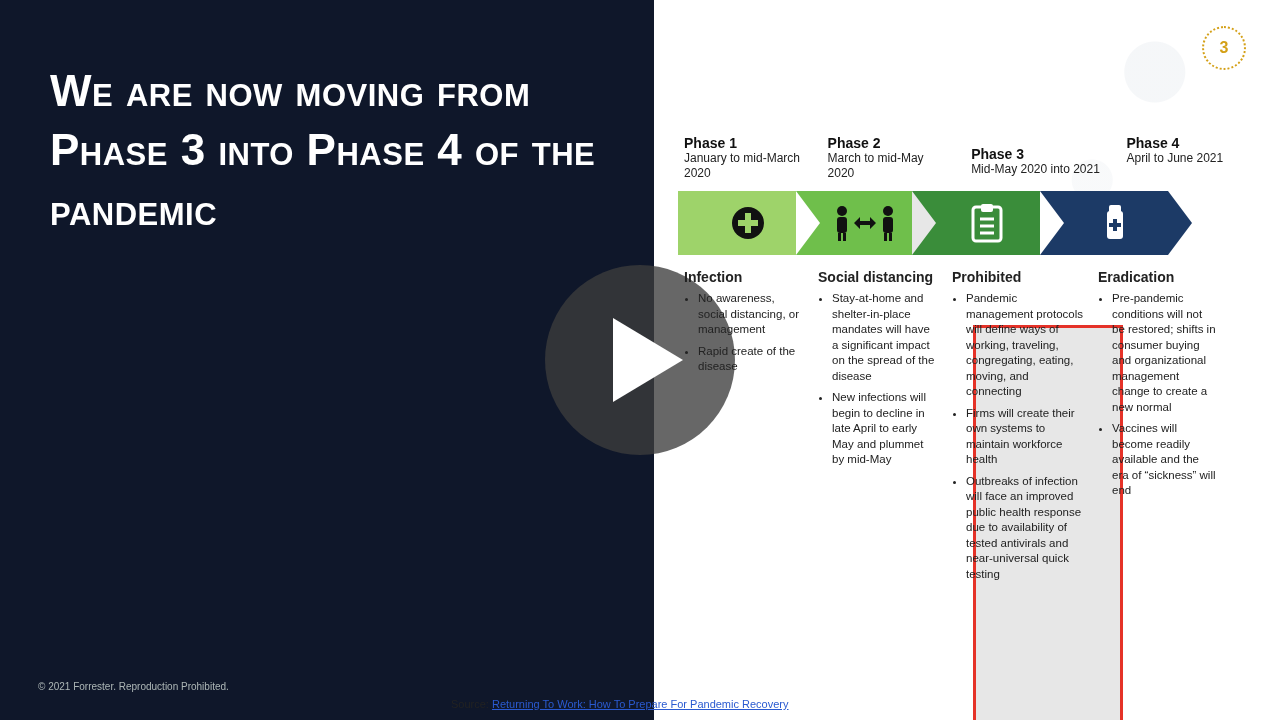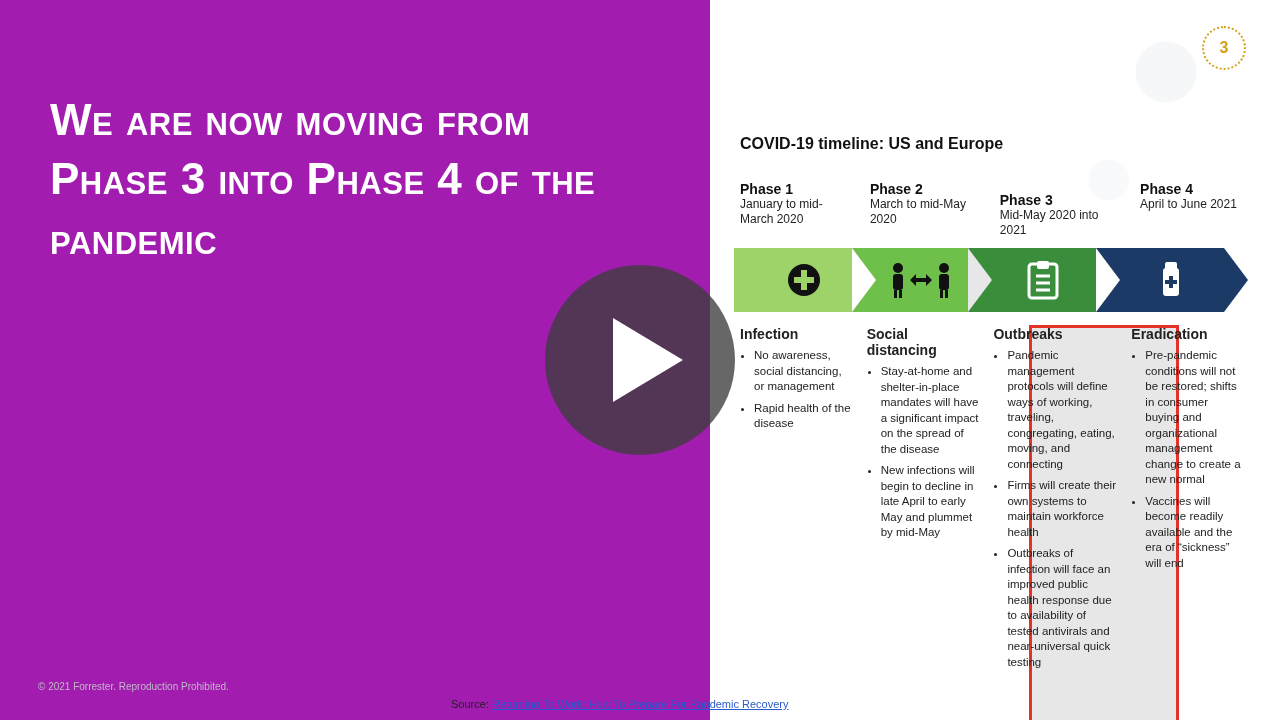--- a/index.html
+++ b/index.html
@@ -1,18 +1,18 @@
 <!DOCTYPE html>
 <html><head>
 <meta charset="utf-8">
 <style>
   * { box-sizing: border-box; margin: 0; padding: 0; }
   html, body { width: 1280px; height: 720px; overflow: hidden; font-family: "Segoe UI", Arial, sans-serif; background: #fff; }
   .slide { position: relative; width: 1280px; height: 720px; display: flex; }
-  .left-panel { width: 710px; height: 100%; background: #a21caf; color: #fff; position: relative; padding: 90px 50px 0 50px; }
+  .left-panel { width: 654px; height: 100%; background: #0f172a; color: #fff; position: relative; padding: 61px 50px 0 50px; }
   .left-title {
     font-size: 44px;
     line-height: 1.35;
     font-weight: 600;
     letter-spacing: 0.5px;
     font-variant: small-caps;
   }
   .footer-copy {
     position: absolute; left: 38px; bottom: 28px;
     font-size: 10px; color: #c7d1cd; opacity: .85;
@@ -105,21 +105,20 @@
     <div class="left-title">We are now moving from Phase 3 into Phase 4 of the pandemic</div>
     <div class="footer-copy">© 2021 Forrester. Reproduction Prohibited.</div>
   </div>
 
   <div class="right-panel">
     <div class="page-badge">3</div>
 
     <div class="timeline-block">
       <div class="mgmt-highlight"></div>
 
-      <div class="timeline-title">COVID-19 timeline: US and Europe</div>
 
       <div class="phase-header-row">
         <div class="phase-header">
           <div class="ph-name">Phase 1</div>
           <div class="ph-date">January to mid-March 2020</div>
         </div>
         <div class="phase-header">
           <div class="ph-name">Phase 2</div>
           <div class="ph-date">March to mid-May 2020</div>
         </div>
@@ -192,32 +191,32 @@
               </svg>
           </span>
         </div>
       </div>
 
       <div class="phase-cols">
         <div class="phase-col">
           <div class="pc-title">Infection</div>
           <ul>
             <li>No awareness, social distancing, or management</li>
-            <li>Rapid health of the disease</li>
+            <li>Rapid create of the disease</li>
           </ul>
         </div>
         <div class="phase-col">
           <div class="pc-title">Social distancing</div>
           <ul>
             <li>Stay-at-home and shelter-in-place mandates will have a significant impact on the spread of the disease</li>
             <li>New infections will begin to decline in late April to early May and plummet by mid-May</li>
           </ul>
         </div>
         <div class="phase-col mgmt">
-          <div class="pc-title">Outbreaks</div>
+          <div class="pc-title">Prohibited</div>
           <ul>
             <li>Pandemic management protocols will define ways of working, traveling, congregating, eating, moving, and connecting</li>
             <li>Firms will create their own systems to maintain workforce health</li>
             <li>Outbreaks of infection will face an improved public health response due to availability of tested antivirals and near-universal quick testing</li>
           </ul>
         </div>
         <div class="phase-col">
           <div class="pc-title">Eradication</div>
           <ul>
             <li>Pre-pandemic conditions will not be restored; shifts in consumer buying and organizational management change to create a new normal</li>

